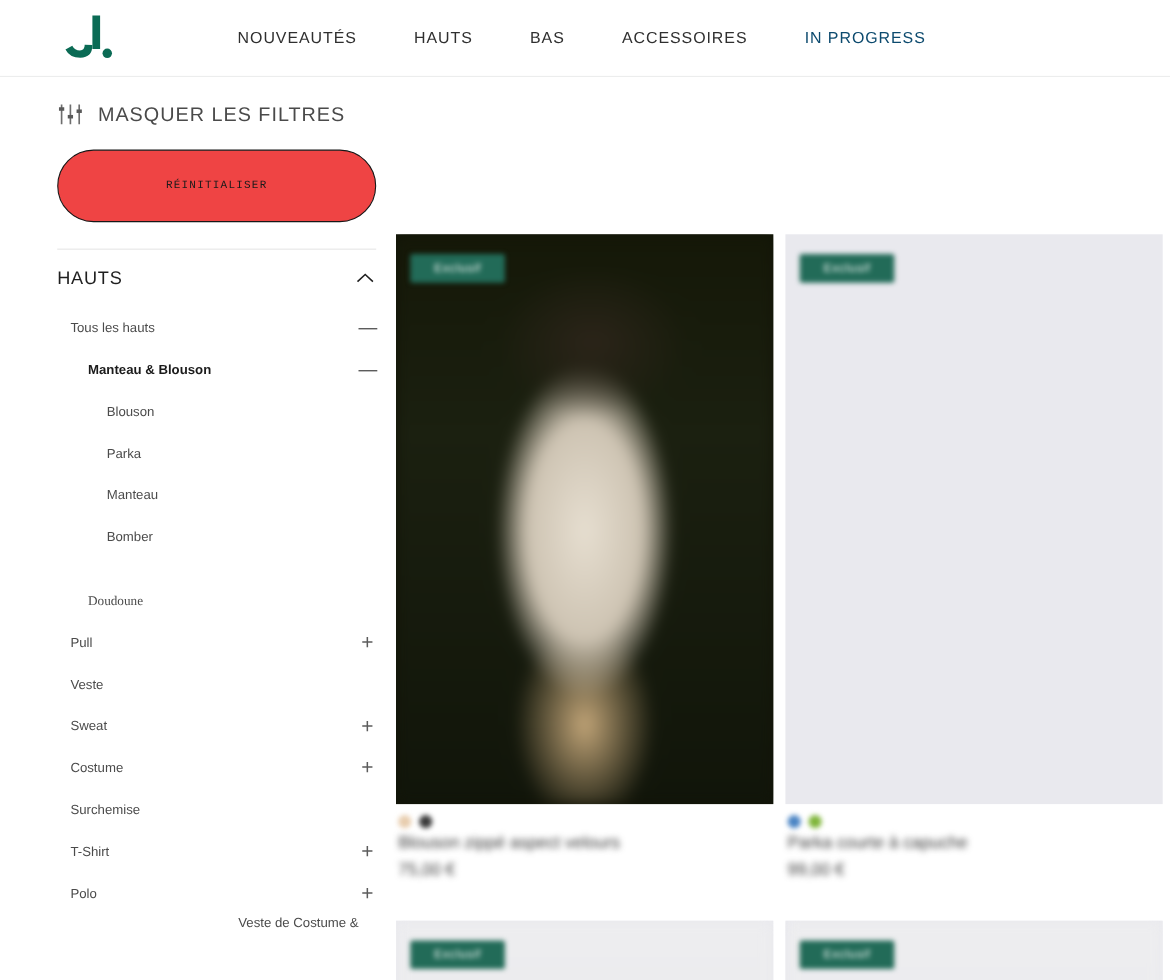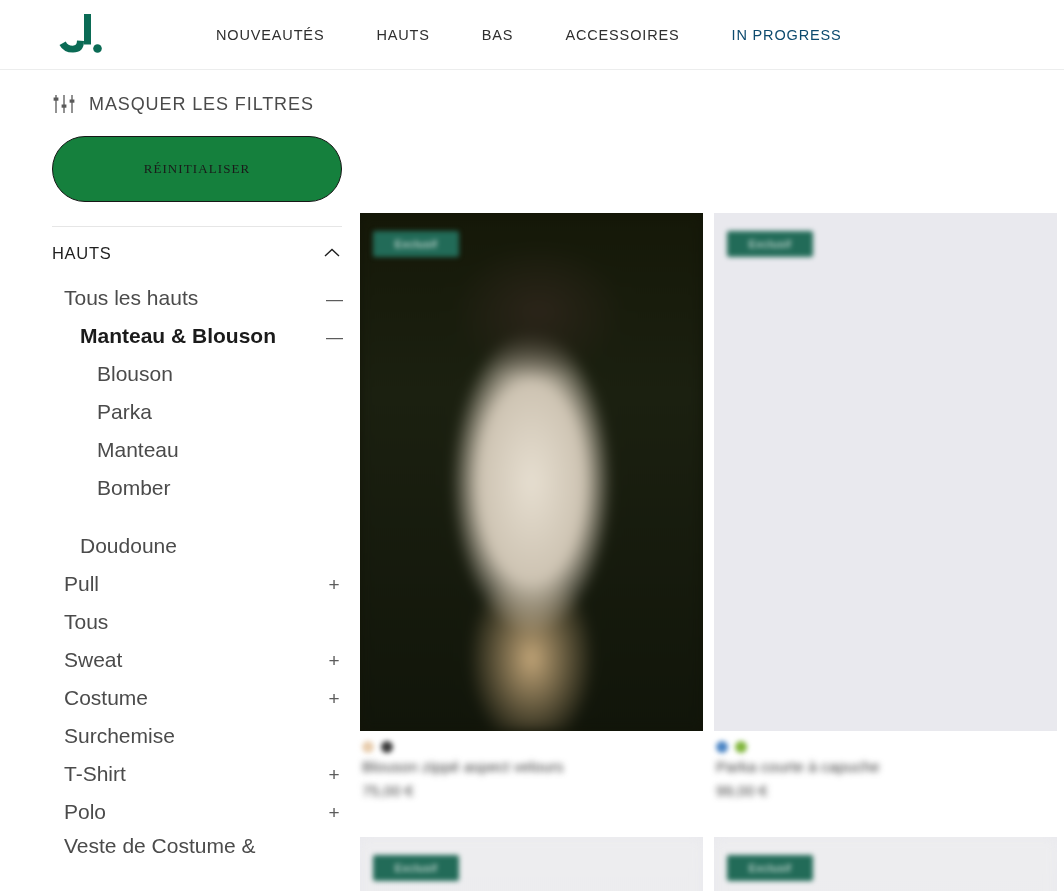--- a/index.html
+++ b/index.html
@@ -87,23 +87,23 @@
     color: #4a4a4a;
   }
 
   .reset-button {
     display: block;
     width: 290px;
     height: 66px;
     margin-top: 20px;
     border: 1.6px solid #171717;
     border-radius: 34px;
-    background: #15803d;
-    font-family: Liberation Serif, serif;
-    font-size: 13px;
+    background: #ef4444;
+    font-family: Liberation Mono, monospace;
+    font-size: 10px;
     letter-spacing: 1.1px;
     color: #1a1a1a;
     cursor: pointer;
   }
 
   .sidebar-divider {
     width: 290px;
     height: 1px;
     background: #e6e6e6;
     margin: 24px 0 0 0;
@@ -127,37 +127,37 @@
   .filter-list { list-style: none; width: 290px; }
 
   .filter-item {
     display: flex;
     align-items: center;
     justify-content: space-between;
     height: 38px;
     cursor: pointer;
   }
   .filter-item .fi-label {
-    font-size: 21px;
+    font-size: 12px;
     color: #4b4b4b;
     white-space: nowrap;
   }
   .filter-item .fi-sign {
     font-size: 19px;
     color: #5c5c5c;
     line-height: 1;
     width: 16px;
     text-align: center;
   }
   .lvl-1 { padding-left: 12px; }
   .lvl-2 { padding-left: 28px; justify-content: space-between; }
   .lvl-3 { padding-left: 45px; }
   .filter-item.is-active .fi-label { font-weight: 700; color: #1b1b1b; }
-  .filter-item.spaced { margin-top: 20px; }
-  .filter-item.two-line { height: 38px; align-items: flex-start; }
+  .filter-item.spaced { margin-top: 20px; font-family: Liberation Serif, serif; }
+  .filter-item.two-line { height: 38px; align-items: flex-start; justify-content: flex-end; }
   .filter-item.two-line .fi-label { line-height: 1.45; white-space: normal; }
 
   
   .product-area {
     flex: 1 1 auto;
     padding: 143px 0 0 17px;
     height: 821px;
     overflow: hidden;
   }
   .product-grid {
@@ -323,21 +323,21 @@
       </li>
       <li class="filter-item lvl-2 spaced">
         <span class="fi-label">Doudoune</span>
         <span class="fi-sign"></span>
       </li>
       <li class="filter-item lvl-1">
         <span class="fi-label">Pull</span>
         <span class="fi-sign">+</span>
       </li>
       <li class="filter-item lvl-1">
-        <span class="fi-label">Tous</span>
+        <span class="fi-label">Veste</span>
         <span class="fi-sign"></span>
       </li>
       <li class="filter-item lvl-1">
         <span class="fi-label">Sweat</span>
         <span class="fi-sign">+</span>
       </li>
       <li class="filter-item lvl-1">
         <span class="fi-label">Costume</span>
         <span class="fi-sign">+</span>
       </li>

